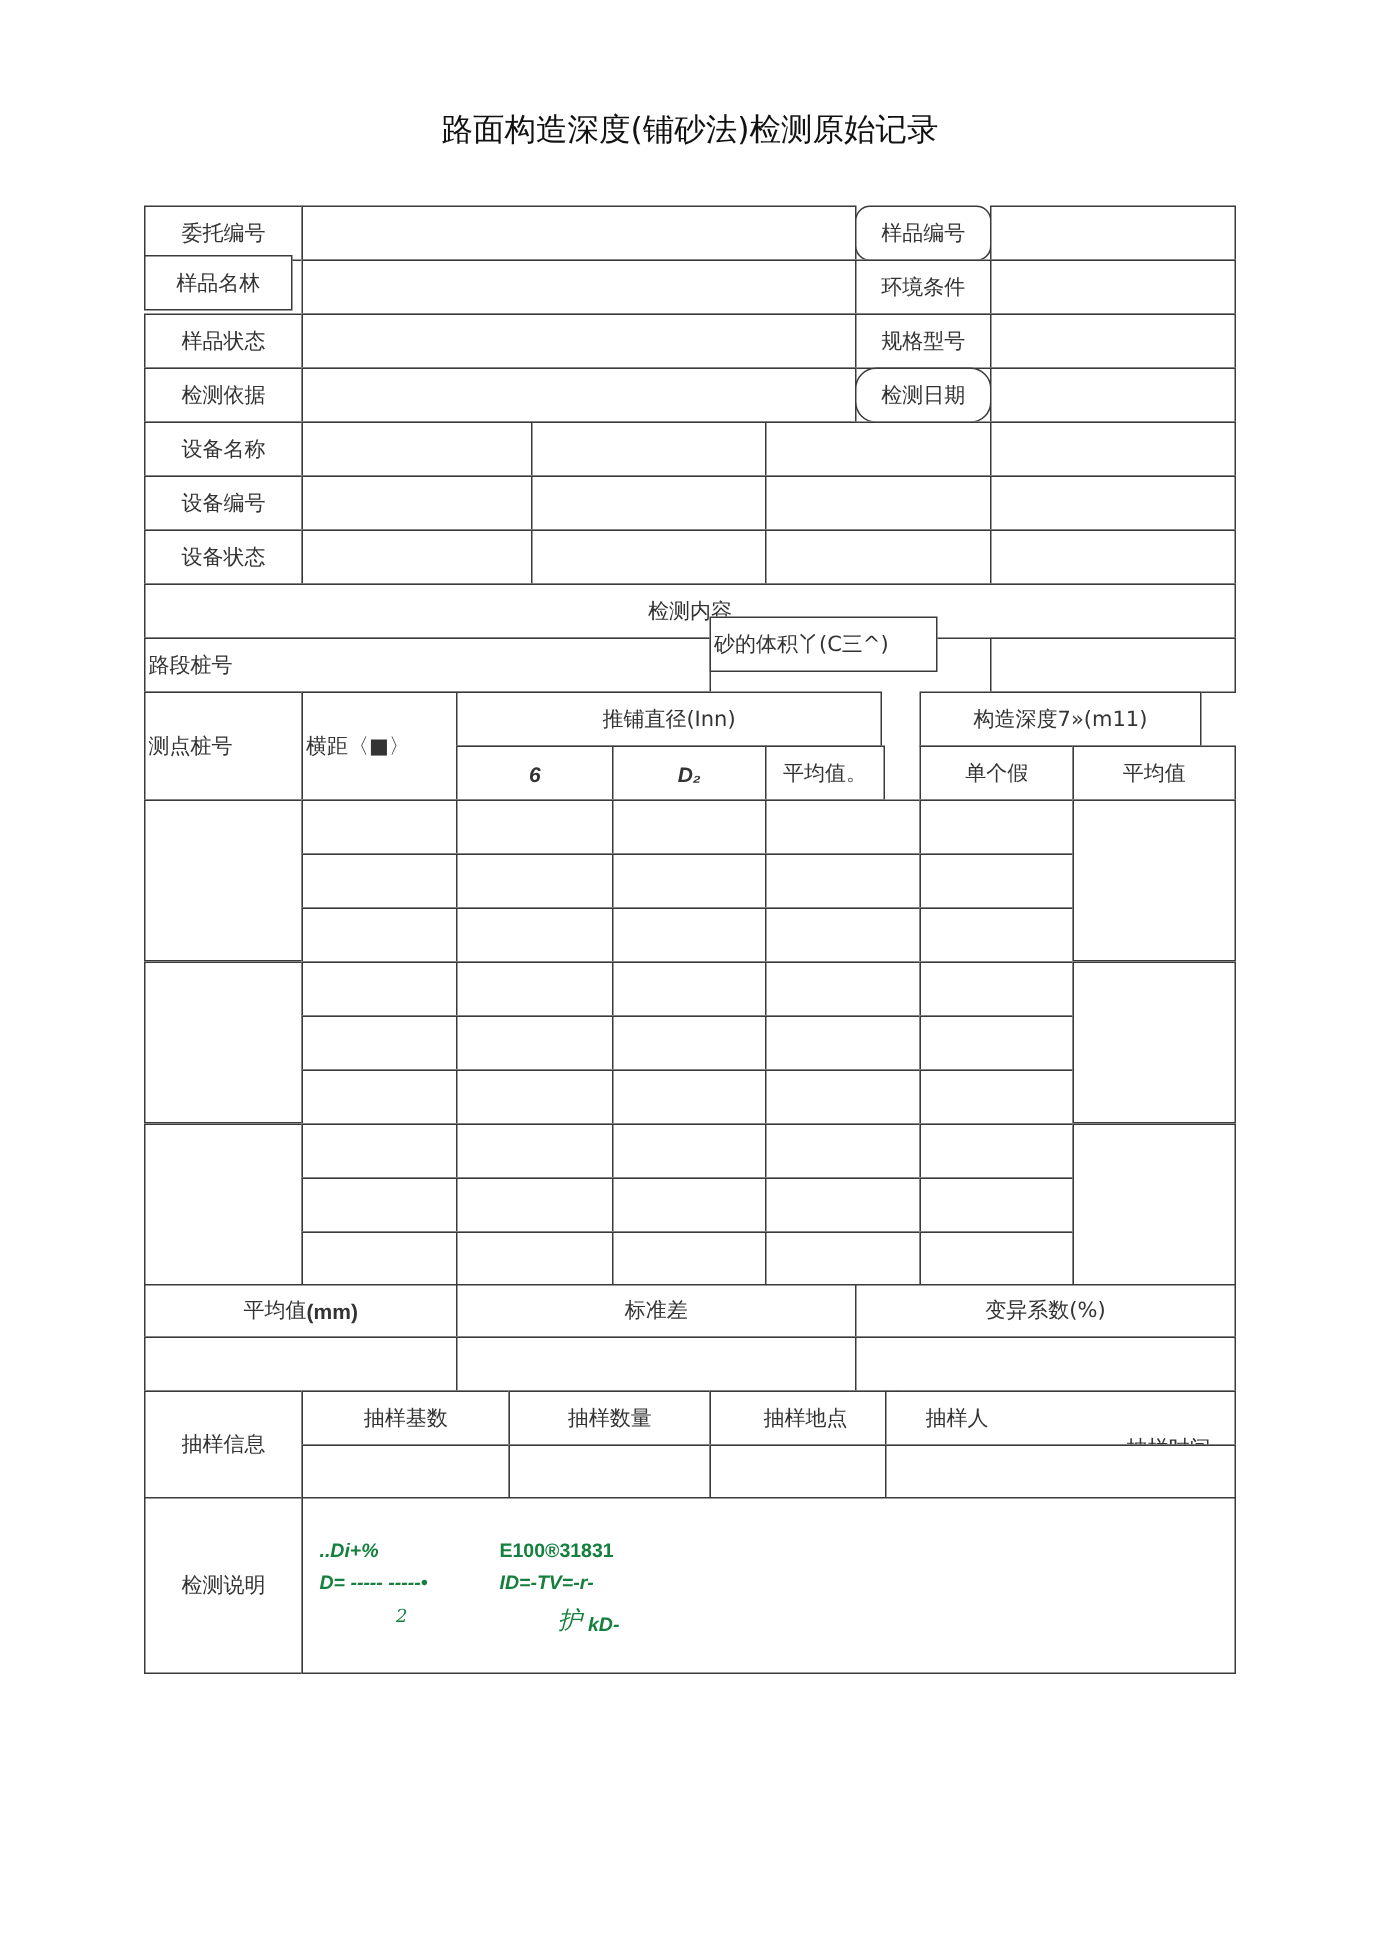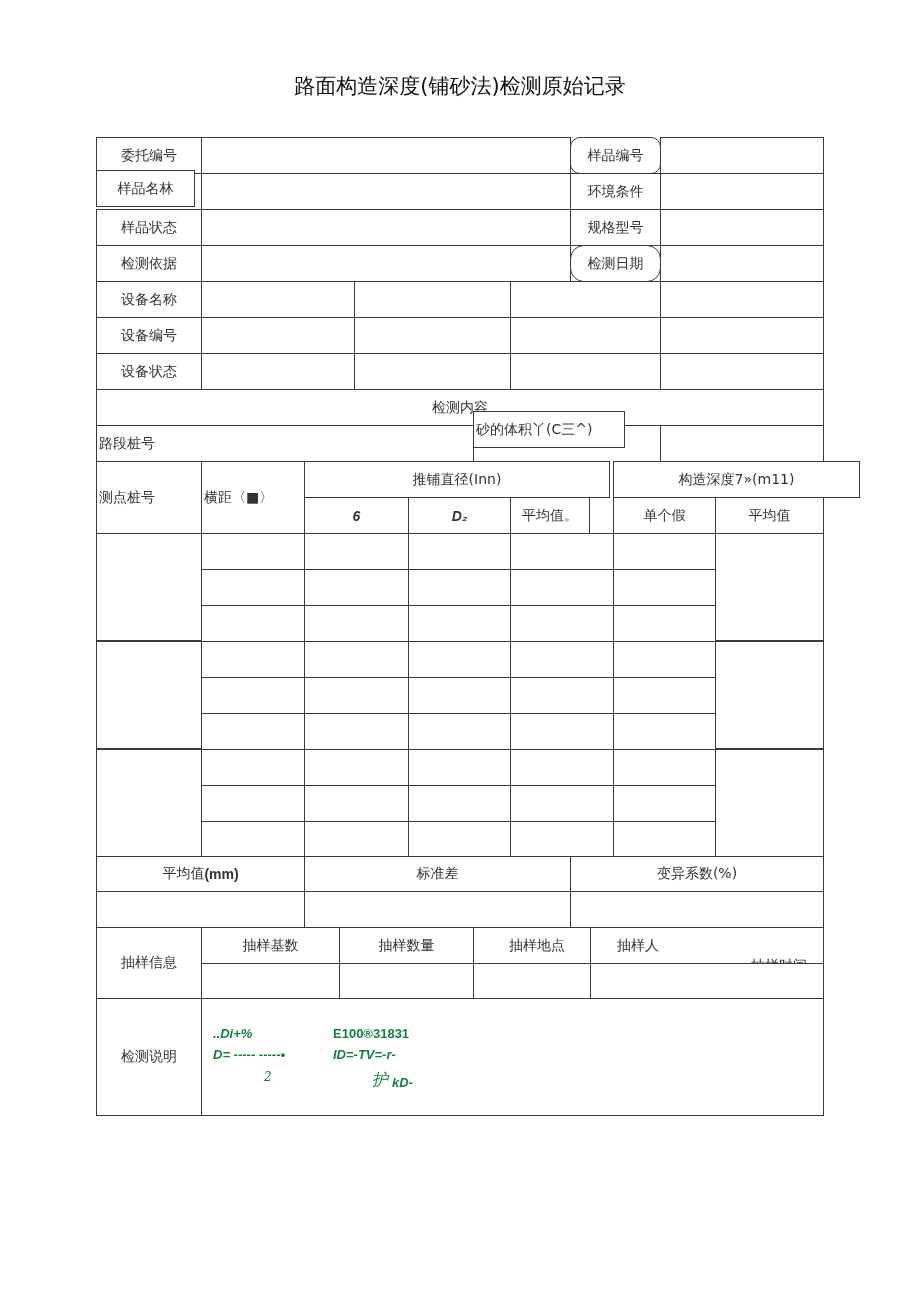--- a/index.html
+++ b/index.html
@@ -54,24 +54,24 @@
 <div class="c" style="left:510px;top:353px;width:151px;height:37px;"></div>
 <div class="c" style="left:660px;top:353px;width:164px;height:37px;"></div>
 
 <div class="c" style="left:96px;top:389px;width:728px;height:37px;">检测内容</div>
 <div class="c l" style="left:96px;top:425px;width:378px;height:37px;">路段桩号</div>
 <div class="c l" style="left:473px;top:411px;width:152px;height:37px;">砂的体积丫(C三^)</div>
 <div class="c" style="left:660px;top:425px;width:164px;height:37px;"></div>
 
 <div class="c l" style="left:96px;top:461px;width:106px;height:73px;">测点桩号</div>
 <div class="c l" style="left:201px;top:461px;width:104px;height:73px;">横距〈■〉</div>
-<div class="c" style="left:304px;top:461px;width:306px;height:37px;justify-content:center;">
+<div class="c" style="left:304px;top:461px;width:284px;height:37px;justify-content:center;">
     <span>推铺直径(Inn)</span>
   </div>
-<div class="c" style="left:613px;top:461px;width:247px;height:37px;">
+<div class="c" style="left:613px;top:461px;width:188px;height:37px;">
     <span>构造深度7»(m11)</span>
   </div>
 <div class="c it" style="left:304px;top:497px;width:105px;height:37px;">6</div>
 <div class="c it" style="left:408px;top:497px;width:103px;height:37px;">D₂</div>
 <div class="c" style="left:510px;top:497px;width:80px;height:37px;">平均值。</div>
 <div class="c" style="left:613px;top:497px;width:103px;height:37px;">单个假</div>
 <div class="c" style="left:715px;top:497px;width:109px;height:37px;">平均值</div>
 
 <div id="groups">
     <div class="c" style="left: 96px; top: 533px; width: 106px; height: 108px;"></div>

